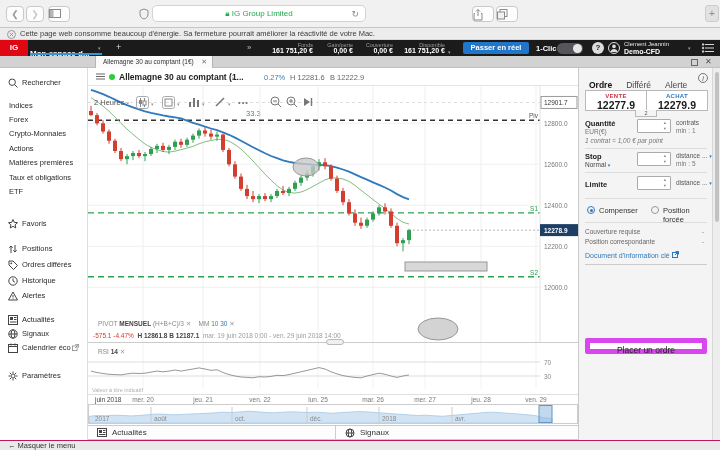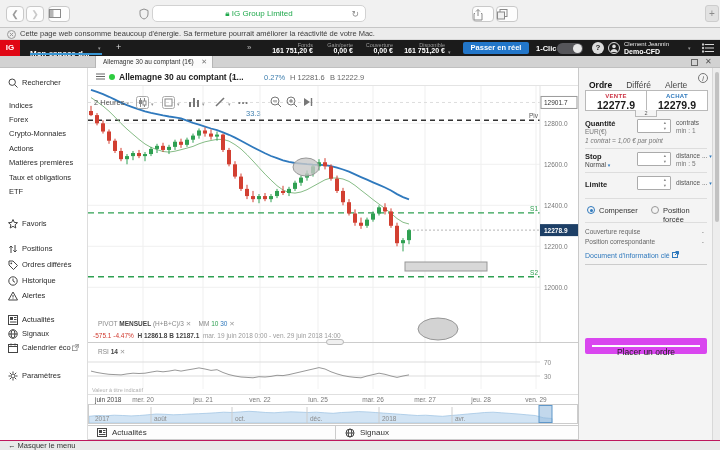--- a/index.html
+++ b/index.html
@@ -53,21 +53,21 @@
   .ptab.active { font-weight:bold; color:#111; border-bottom:2px solid #2f79bd; padding-bottom:2px; }
   .pricebox { position:absolute; width:62px; height:21px; background:#fff; border:1px solid #b9b9b9; text-align:center; }
   .pb-lab { font-size:6px; font-weight:bold; letter-spacing:.3px; }
   .pb-val { font-size:10.5px; font-weight:bold; color:#1a1a1a; }
   .plabel { font-size:7.5px; font-weight:bold; color:#222; }
   .psub { font-size:6.5px; color:#777; }
   .pinput { position:absolute; width:34px; height:14px; background:#fff; border:1px solid #ababab; border-radius:1px; }
   .spin { position:absolute; right:1px; top:0; width:8px; height:12px; font-size:4.5px; color:#888; line-height:6px; text-align:center; }
   .divline { position:absolute; left:6px; width:122px; border-top:1px solid #ddd; }
   .radio { position:absolute; width:8px; height:8px; border-radius:50%; }
-  .btn-order { position:absolute; left:6px; top:270px; width:122px; height:16px; background:#fdfdfd; border:7px solid #d946ef; border-radius:2px; font-size:8.5px; color:#222; text-align:center; line-height:15px; }
+  .btn-order { position:absolute; left:6px; top:270px; width:122px; height:16px; background:#fdfdfd; border:5px solid #d946ef; border-radius:2px; font-size:8.5px; color:#222; text-align:center; line-height:15px; }
 
   
   .btmtabs { left:88px; top:425px; width:490px; height:15px; background:#fdfdfd; border-top:1px solid #ccc; border-bottom:1px solid #ccc; }
   .btmstrip { left:0; top:440px; width:720px; height:10px; background:#e9e9e9; border-top:1px solid #be185d; font-size:7.5px; color:#333; line-height:10px; }
   .datelbl { position:absolute; top:0; font-size:6.5px; color:#777; transform:translateX(-50%); white-space:nowrap; }
   .navlbl { position:absolute; font-size:6.5px; color:#8a8a8a; white-space:nowrap; }
   svg { display:block; }
 </style>
 </head>
 <body>
@@ -112,21 +112,21 @@
     <span class="abs" style="left:7px;top:0;">
       <svg width="9" height="9" viewBox="0 0 9 9" style="margin-top:2px">
           <circle cx="4.5" cy="4.5" r="4" fill="none" stroke="#999"></circle>
           <path d="M2.8 2.8 L6.2 6.2 M6.2 2.8 L2.8 6.2" stroke="#999"></path>
         </svg>
     </span>
     <span class="abs" style="left:20px;">Cette page web consomme beaucoup d'énergie. Sa fermeture pourrait améliorer la réactivité de votre Mac.</span>
   </div>
 
   <div class="abs topbar">
-    <div class="abs" style="left:0;top:0;width:20px;height:16px;background:#e00714;color:#fff;font-size:8px;font-weight:bold;text-align:center;line-height:16px;">IG</div>
+    <div class="abs" style="left:0;top:0;width:28px;height:16px;background:#e00714;color:#fff;font-size:8px;font-weight:bold;text-align:center;line-height:16px;">IG</div>
     <div class="abs" style="left:30px;top:9px;font-size:8px;font-weight:bold;">Mon espace d...</div>
     <div class="abs caret" style="left:98px;top:5px;">▾</div>
     <div class="abs" style="left:30px;top:13px;width:72px;height:2px;background:#3895d3;"></div>
     <div class="abs" style="left:116px;top:2px;font-size:9px;color:#ddd;">+</div>
     <div class="abs" style="left:247px;top:3px;font-size:8px;color:#bbb;">»</div>
     <div id="topbar-stats">
         <div class="tb-lab" style="position: absolute; left: 243px; top: 1.5px; width: 70px;">Fonds</div>
         <div class="tb-val" style="position: absolute; left: 243px; top: 7px; width: 70px;">161 751,20 €</div>
         <div class="tb-lab" style="position: absolute; left: 283px; top: 1.5px; width: 70px;">Gain/perte</div>
         <div class="tb-val" style="position: absolute; left: 283px; top: 7px; width: 70px;">0,00 €</div>

